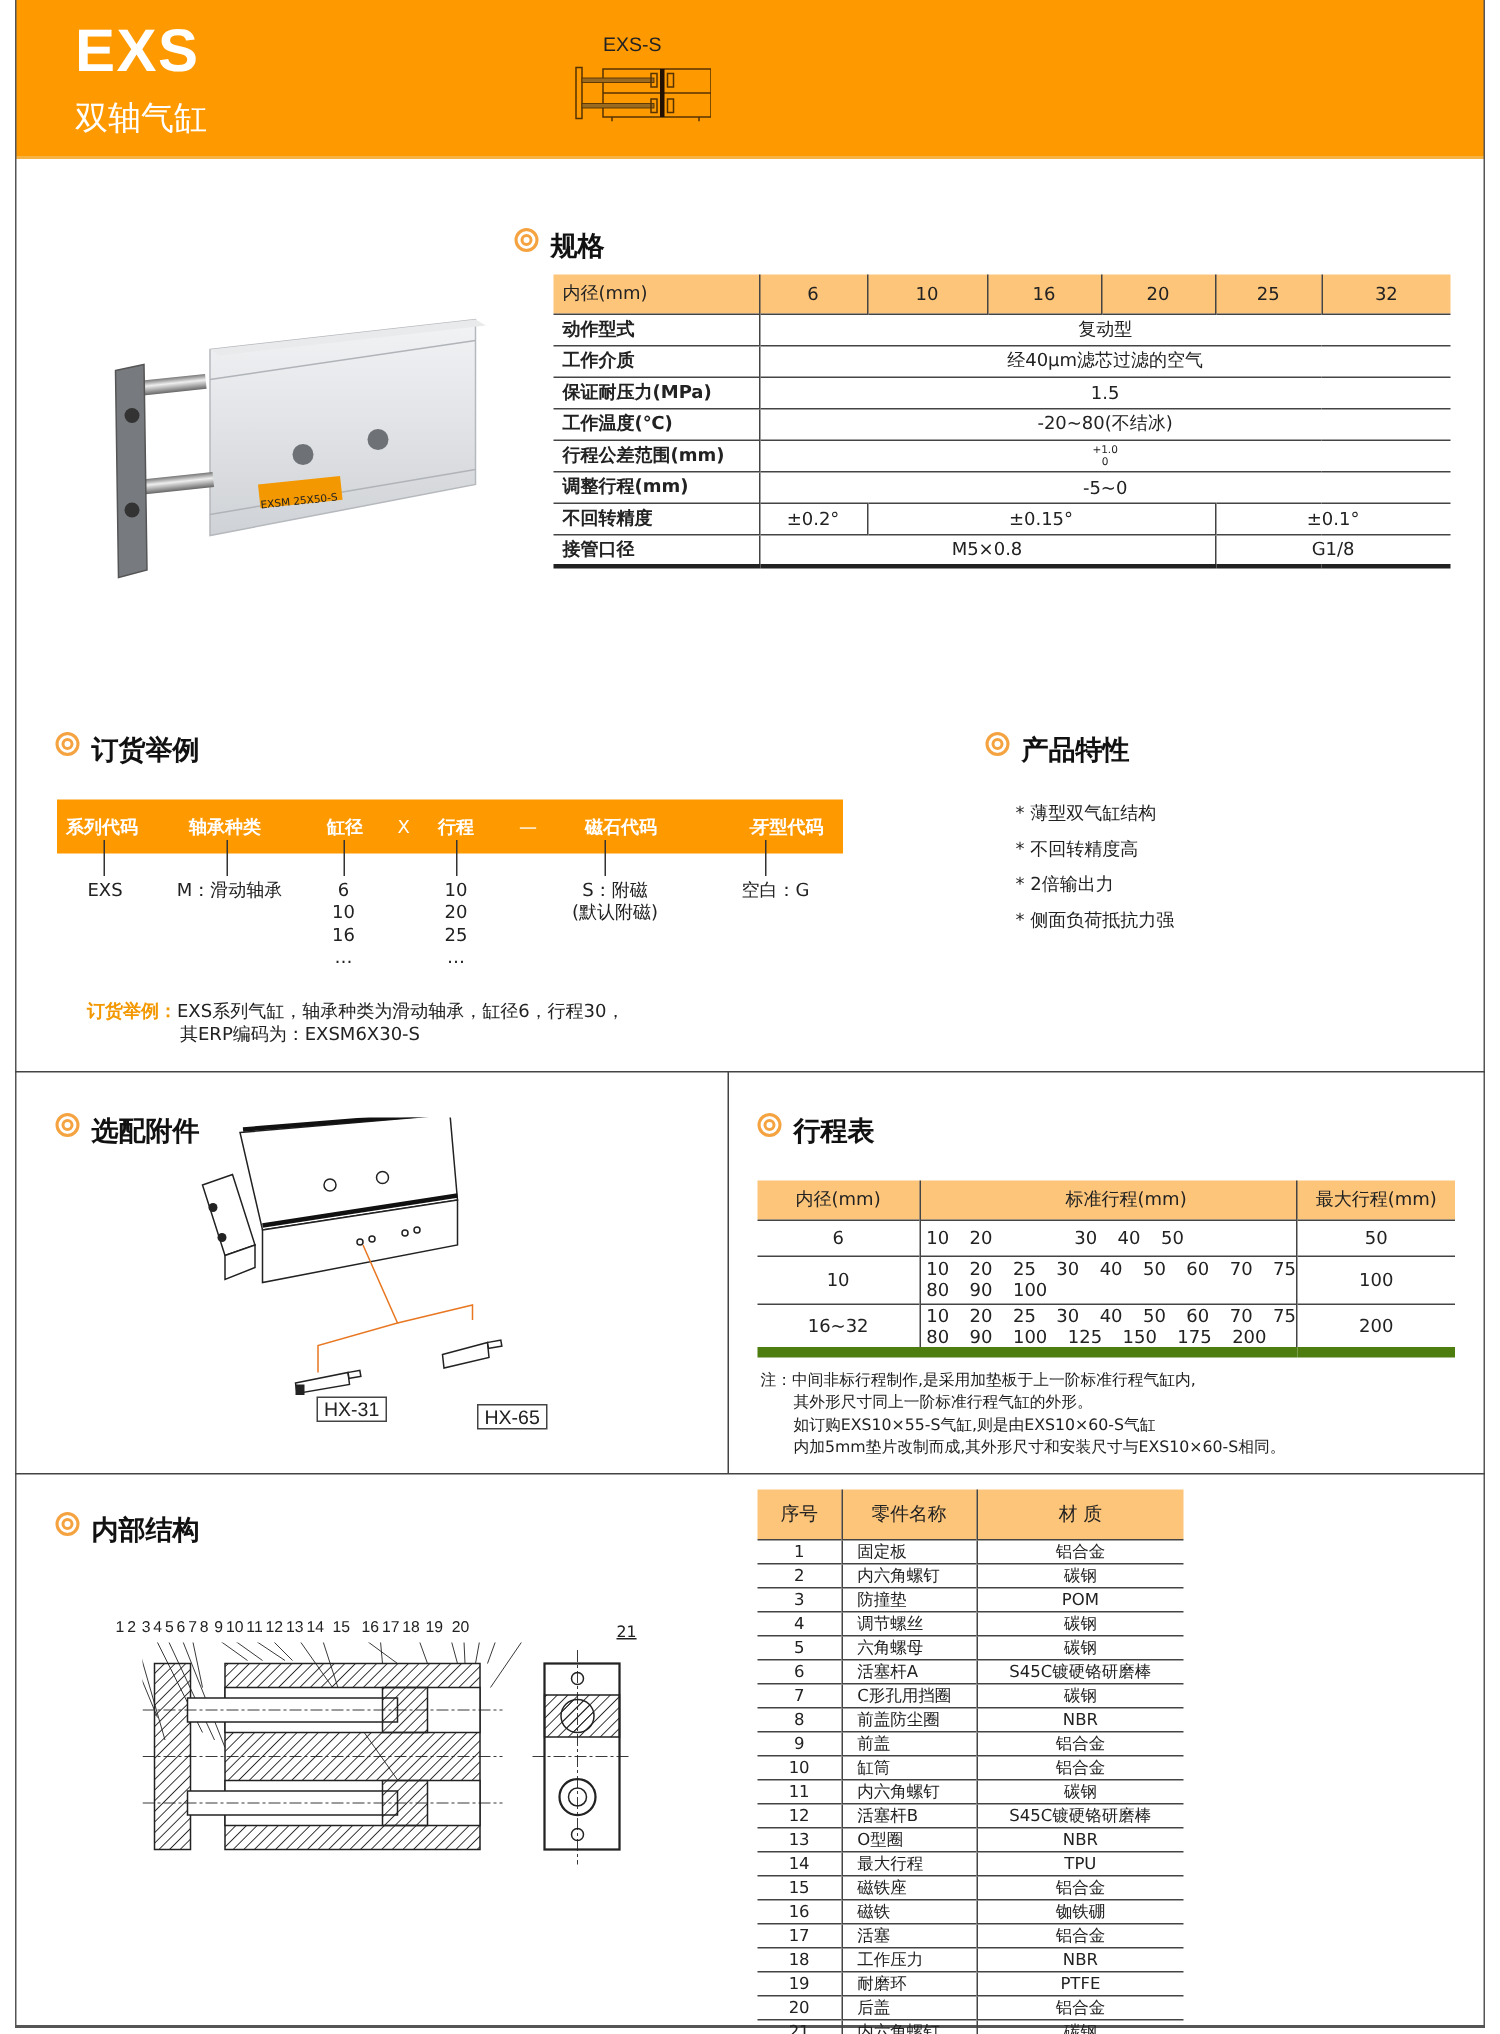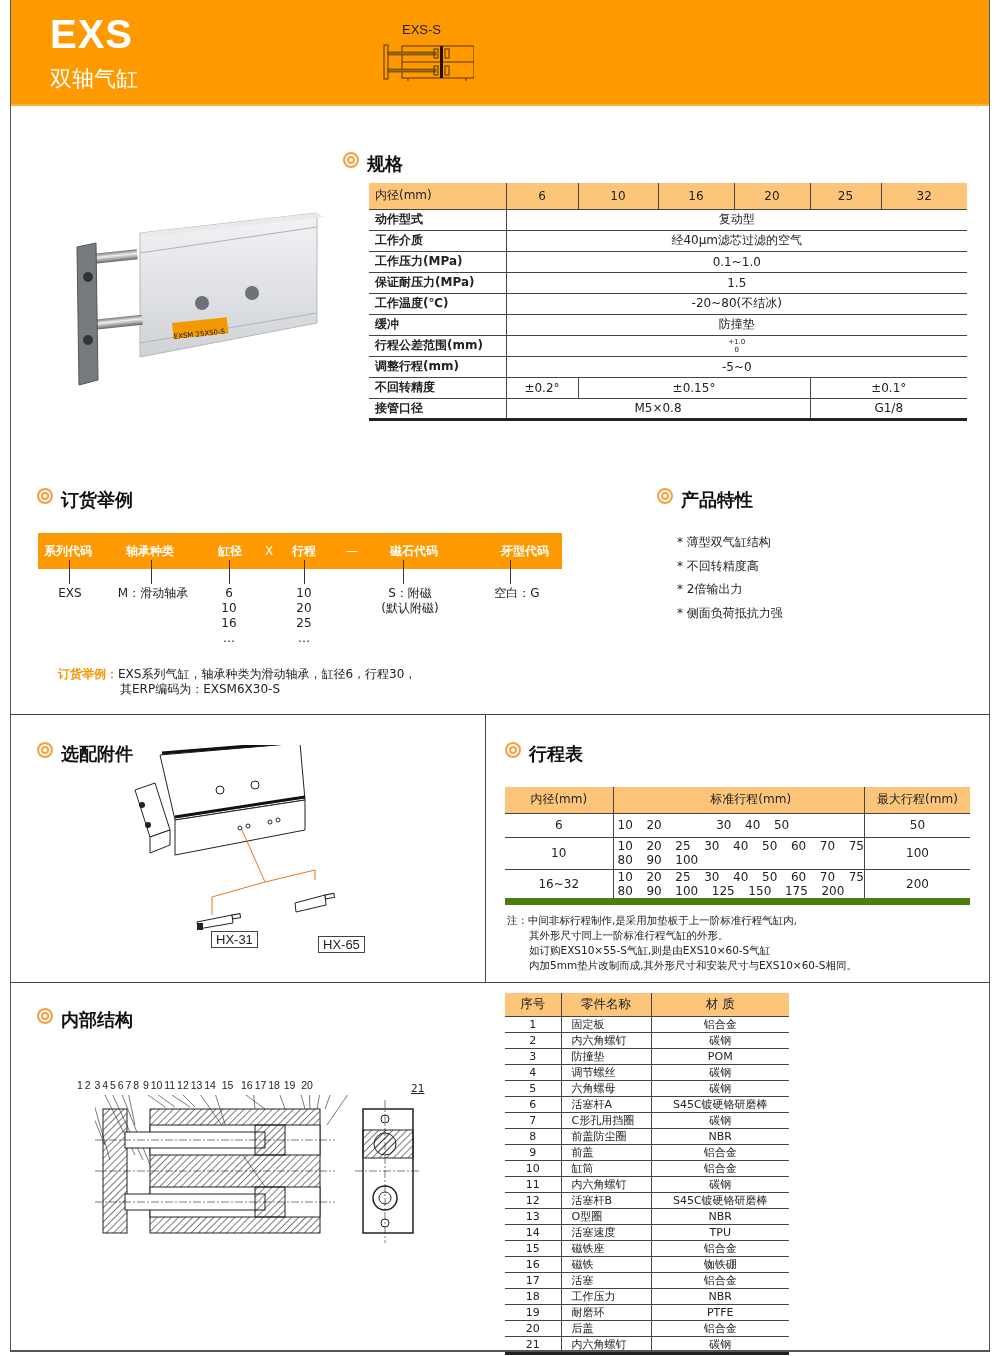--- a/index.html
+++ b/index.html
@@ -42,21 +42,21 @@
   .stroke { position: absolute; left: 505px; top: 787px; width: 465px; }
   .stroke th { background: #fdc57a; font-weight: normal; height: 26px; border-left: 1px solid #444; }
   .stroke th:first-child { border-left: none; }
   .stroke td { border-top: 1px solid #444; border-left: 1px solid #444; text-align: center; line-height: 14px; }
   .stroke td:first-child { border-left: none; }
   .stroke td.list { text-align: left; padding-left: 4px; word-spacing: 3px; }
   .stroke tr:last-child td { border-bottom: 7px solid #4d7c0f; }
   .stroke-note { position: absolute; left: 507px; top: 913px; font-size: 10.5px; line-height: 15px; }
 
   .parts { position: absolute; left: 505px; top: 993px; width: 284px; }
-  .parts th { background: #fdc57a; font-weight: normal; height: 23px; font-size: 12.5px; border-left: 1px solid #444; }
+  .parts th { background: #fdc57a; font-weight: normal; height: 33px; font-size: 12.5px; border-left: 1px solid #444; }
   .parts th:first-child { border-left: none; }
   .parts td { height: 15.8px; border-top: 1px solid #444; border-left: 1px solid #444; font-size: 11px; text-align: center; }
   .parts td:first-child { border-left: none; }
   .parts td.pname { text-align: left; padding-left: 10px; }
   .parts tr:last-child td { border-bottom: 3px solid #222; }
 
   .label-box { position: absolute; border: 1px solid #444; background: #fff; font-size: 13px; padding: 0 4px; font-family: "Liberation Sans", sans-serif; }
   .diag-nums { position: absolute; left: 77px; top: 1079px; font-size: 10.5px; font-family: "Liberation Sans", sans-serif; word-spacing: -1px; }
 </style>
 </head>
@@ -131,34 +131,26 @@
   <tbody>
     <tr>
         <td>动作型式</td>
         <td colspan="6">复动型</td>
       </tr>
     <tr>
         <td>工作介质</td>
         <td colspan="6">经40μm滤芯过滤的空气</td>
       </tr>
     <tr>
-        <td>工作压力(MPa)</td>
-        <td colspan="6">0.1~1.0</td>
-      </tr>
-    <tr>
         <td>保证耐压力(MPa)</td>
         <td colspan="6">1.5</td>
       </tr>
     <tr>
         <td>工作温度(℃)</td>
         <td colspan="6">-20~80(不结冰)</td>
-      </tr>
-    <tr>
-        <td>缓冲</td>
-        <td colspan="6">防撞垫</td>
       </tr>
     <tr>
         <td>行程公差范围(mm)</td>
       <td colspan="6"><span class="tol">
             <span>+1.0</span>
             <span>0</span>
           </span></td>
       </tr>
     <tr>
         <td>调整行程(mm)</td>
@@ -454,21 +446,21 @@
         <td class="pname">活塞杆B</td>
         <td>S45C镀硬铬研磨棒</td>
       </tr>
       <tr>
         <td>13</td>
         <td class="pname">O型圈</td>
         <td>NBR</td>
       </tr>
       <tr>
         <td>14</td>
-        <td class="pname">活塞速度</td>
+        <td class="pname">最大行程</td>
         <td>TPU</td>
       </tr>
       <tr>
         <td>15</td>
         <td class="pname">磁铁座</td>
         <td>铝合金</td>
       </tr>
       <tr>
         <td>16</td>
         <td class="pname">磁铁</td>

